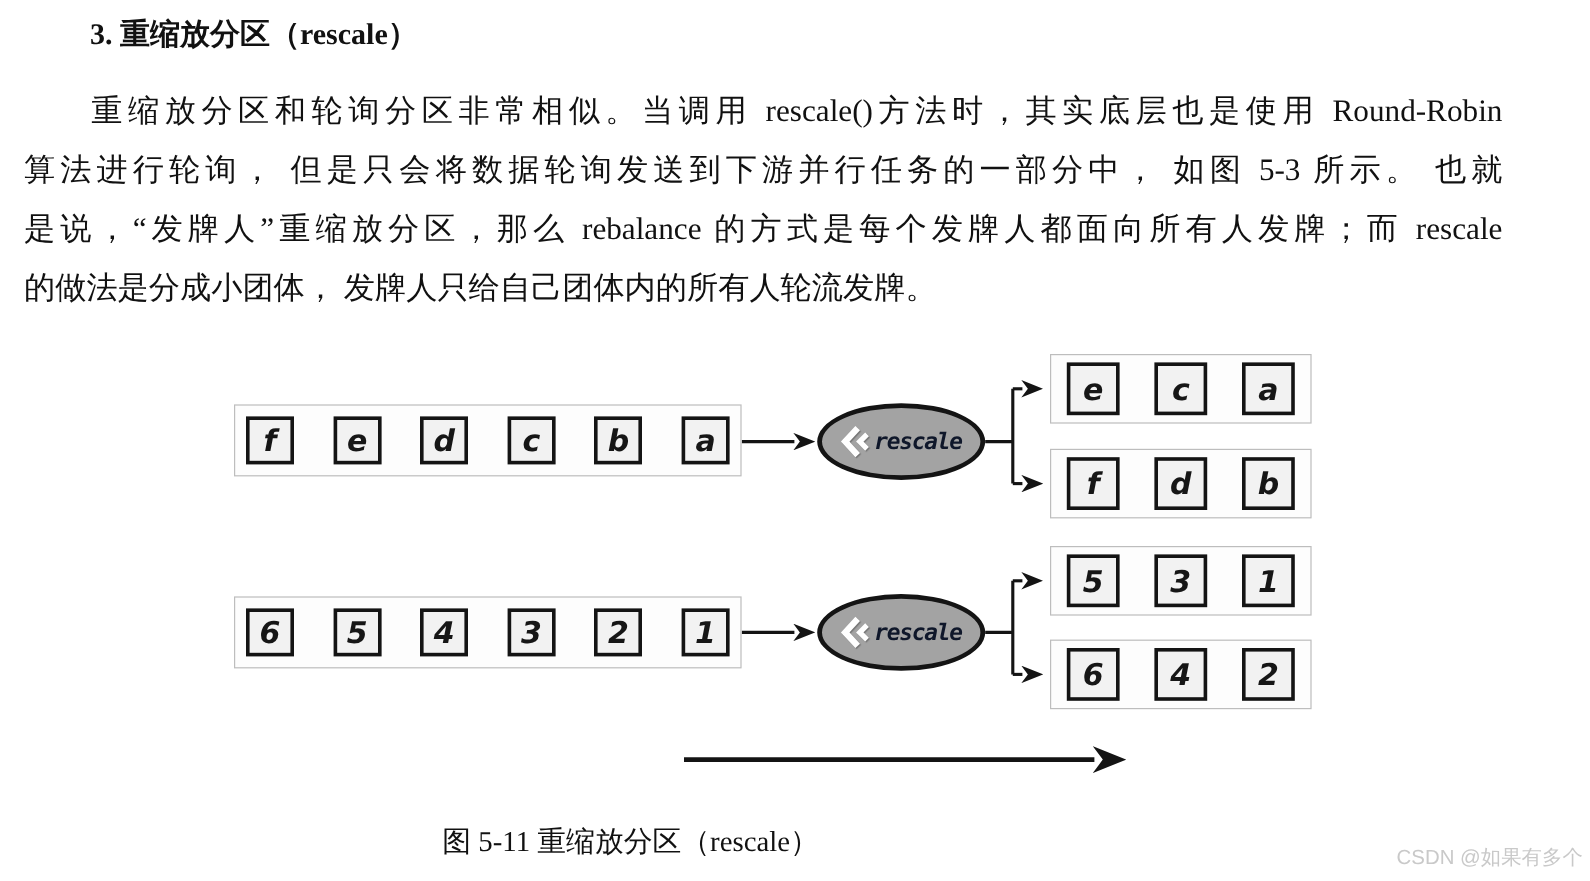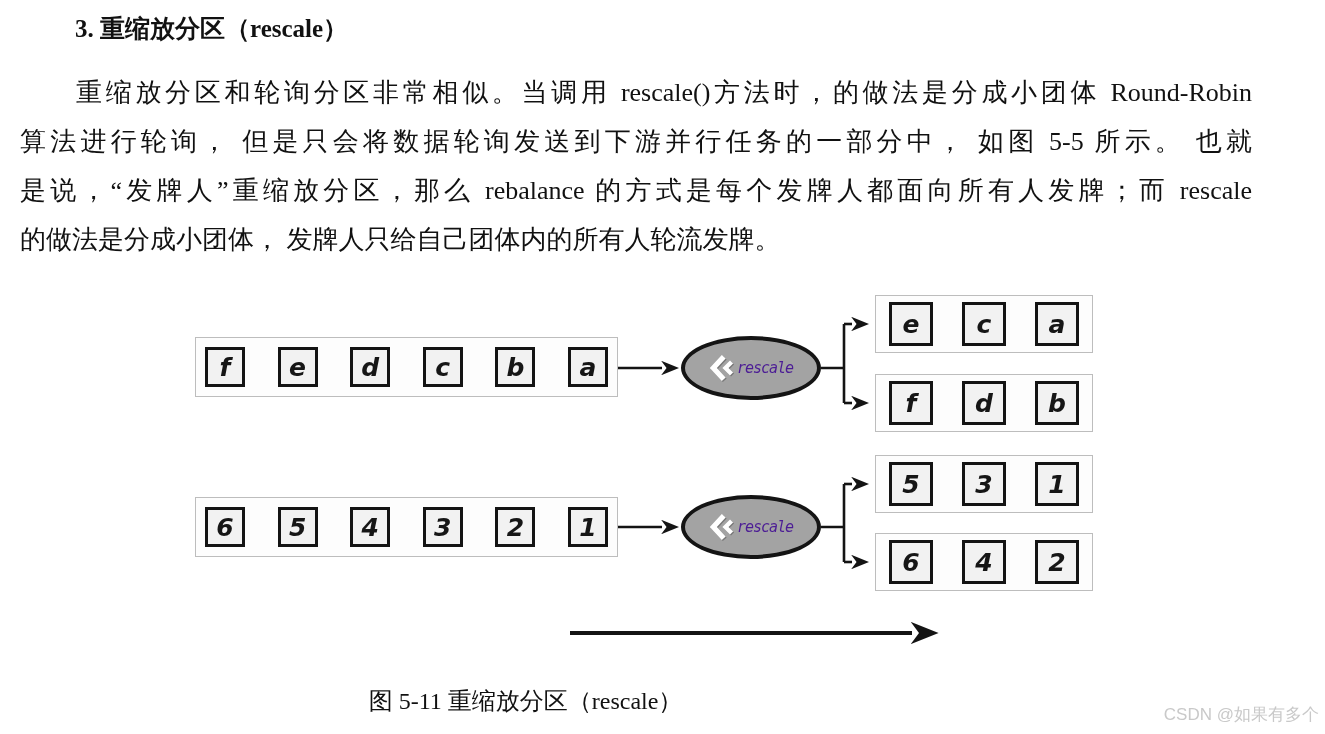--- a/index.html
+++ b/index.html
@@ -53,21 +53,21 @@
   .row.out .box{width:44px;height:44px;}
   .ellipse{
     position:absolute;width:140px;height:64px;
     border:4px solid var(--stroke,#141414);
     border-radius:50%;
     background:var(--ellipse-fill,#a3a3a3);
     display:flex;align-items:center;justify-content:center;gap:2px;
   }
   .oplabel{
     font-family:"DejaVu Sans Mono","Liberation Mono",monospace;
-    font-style:italic;font-weight:normal;font-size:15px;color:#4c1d95;
+    font-style:italic;font-weight:bold;font-size:19px;color:#0f172a;
     letter-spacing:-1px;
   }
   .chev{flex:0 0 auto;filter:drop-shadow(1px 1px 0 rgba(90,90,90,.6));}
   .connectors{
     position:absolute;left:0;top:0;width:1325px;height:734px;
     pointer-events:none;
   }
   .connectors path{stroke:var(--stroke,#141414);fill:none;stroke-width:2.6px;}
   .connectors path.thick{stroke-width:4px;}
   .connectors marker path{fill:var(--stroke,#141414);stroke:none;}
@@ -83,22 +83,22 @@
   }
 </style>
 </head>
 <body>
 
 <div class="page">
 
   <div class="heading">3. 重缩放分区（rescale）</div>
 
   <div class="para">
-    <div class="pline just indent">重缩放分区和轮询分区非常相似。当调用 rescale()方法时，的做法是分成小团体 Round-Robin</div>
-    <div class="pline just">算法进行轮询， 但是只会将数据轮询发送到下游并行任务的一部分中， 如图 5-5 所示。 也就</div>
+    <div class="pline just indent">重缩放分区和轮询分区非常相似。当调用 rescale()方法时，其实底层也是使用 Round-Robin</div>
+    <div class="pline just">算法进行轮询， 但是只会将数据轮询发送到下游并行任务的一部分中， 如图 5-3 所示。 也就</div>
     <div class="pline just">是说，“发牌人”重缩放分区，那么 rebalance 的方式是每个发牌人都面向所有人发牌；而 rescale</div>
     <div class="pline">的做法是分成小团体， 发牌人只给自己团体内的所有人轮流发牌。</div>
   </div>
 
   <svg class="connectors" viewBox="0 0 1325 734" aria-hidden="true">
     <defs>
       <marker id="ah" viewBox="0 0 10 8" refX="0.5" refY="4" markerWidth="7" markerHeight="5.6" orient="auto">
         <path d="M0,0 L10,4 L0,8 L3,4 Z"></path>
       </marker>
     </defs>

